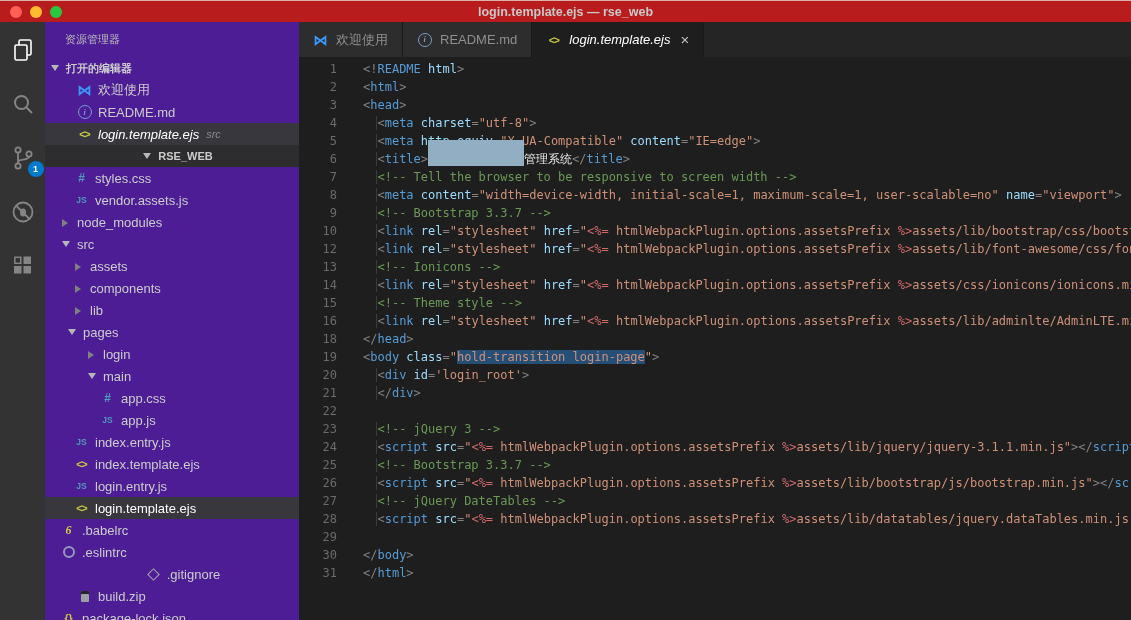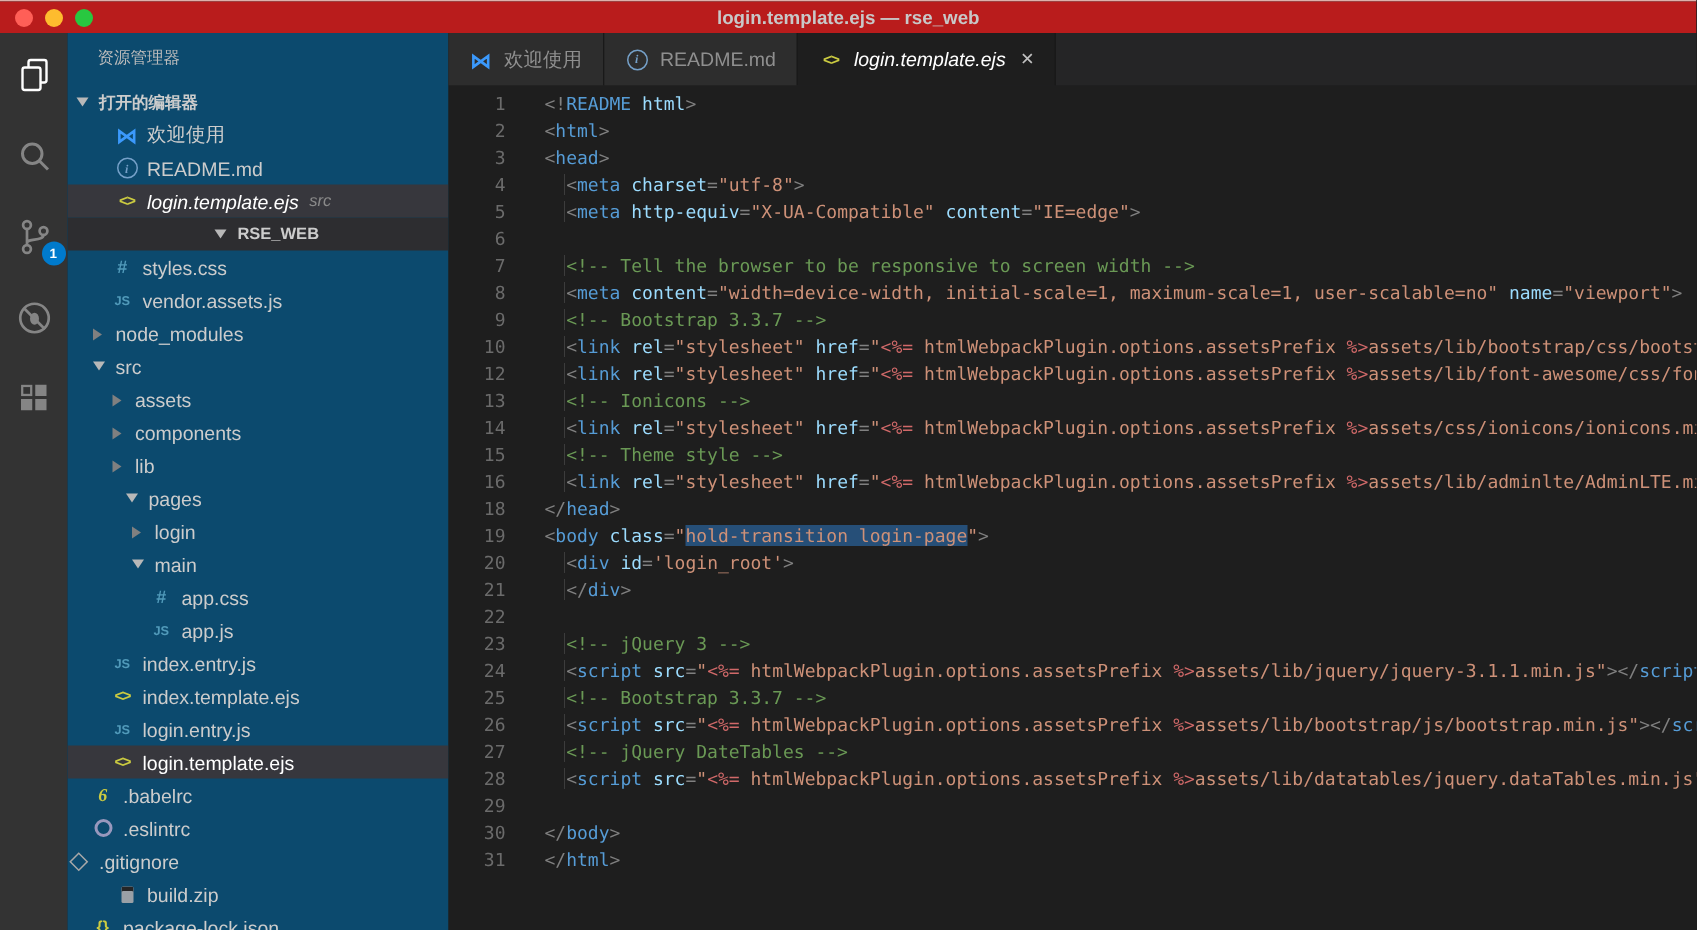--- a/index.html
+++ b/index.html
@@ -23,21 +23,21 @@
   
   .actbar { width:45px; background:#333333; flex:none; display:flex;
             flex-direction:column; align-items:center; padding-top:14px; gap:26px; }
   .actitem { position:relative; width:28px; height:28px; display:flex;
              align-items:center; justify-content:center; }
   .badge { position:absolute; right:-7px; bottom:-5px; width:16px; height:16px;
            border-radius:50%; background:#007acc; color:#fff; font-size:9px;
            display:flex; align-items:center; justify-content:center; font-weight:bold; }
 
   
-  .sidebar { width:254px; background:#0c4a6e; flex:none; display:flex;
+  .sidebar { width:254px; background:#4c1d95; flex:none; display:flex;
              flex-direction:column; overflow:hidden; }
   .sbtitle { height:35px; line-height:35px; padding-left:20px; font-size:11px;
              color:#bbbbbb; flex:none; }
   .sect { height:22px; display:flex; align-items:center; font-size:11px;
           font-weight:bold; color:#cccccc; flex:none; }
   .sect.oe { padding-left:5px; }
   .sect.ws { padding-left:11px; background:#2d2d30;justify-content:center; }
   .row { height:22px; display:flex; align-items:center; font-size:13px;
          color:#cccccc; flex:none; white-space:nowrap; }
   .row.sel { background:#37373d; color:#ffffff; }
@@ -198,21 +198,21 @@
             <span class="lbl">assets</span>
           </div>
           <div class="row" style="padding-left: 29px;">
             <span class="tw closed"></span>
             <span class="lbl">components</span>
           </div>
           <div class="row" style="padding-left: 29px;">
             <span class="tw closed"></span>
             <span class="lbl">lib</span>
           </div>
-          <div class="row" style="padding-left: 38px;">
+          <div class="row" style="padding-left: 22px;">
             <span class="tw open"></span>
             <span class="lbl">pages</span>
           </div>
           <div class="row" style="padding-left: 42px;">
             <span class="tw closed"></span>
             <span class="lbl">login</span>
           </div>
           <div class="row" style="padding-left: 42px;">
             <span class="tw open"></span>
             <span class="lbl">main</span>
@@ -242,21 +242,21 @@
             <span class="lbl">login.template.ejs</span>
           </div>
           <div class="row" style="padding-left: 16px;">
             <span class="fi fi-babel">6</span>
             <span class="lbl">.babelrc</span>
           </div>
           <div class="row" style="padding-left: 16px;">
             <span class="fi fi-eslint"></span>
             <span class="lbl">.eslintrc</span>
           </div>
-          <div class="row" style="padding-left: 0;">
+          <div class="row" style="padding-left: 22px; justify-content: center;">
             <span class="fi fi-git"></span>
             <span class="lbl">.gitignore</span>
           </div>
           <div class="row" style="padding-left: 32px;">
             <span class="fi fi-zip"></span>
             <span class="lbl">build.zip</span>
           </div>
           <div class="row" style="padding-left: 16px;">
             <span class="fi fi-json">{}</span>
             <span class="lbl">package-lock.json</span>
@@ -279,21 +279,21 @@
             <span class="tlabel ital" style="margin-left: 2px;">login.template.ejs</span>
             <span class="close">×</span>
           </div>
         </div>
       <div class="codearea" id="code-area">
           <div class="cl"><span class="ln">1</span><span class="lc"><span class="tk-p">&lt;!</span><span class="tk-t">README</span><span class="tk-a"> html</span><span class="tk-p">&gt;</span></span></div>
           <div class="cl"><span class="ln">2</span><span class="lc"><span class="tk-p">&lt;</span><span class="tk-t">html</span><span class="tk-p">&gt;</span></span></div>
           <div class="cl"><span class="ln">3</span><span class="lc"><span class="tk-p">&lt;</span><span class="tk-t">head</span><span class="tk-p">&gt;</span></span></div>
           <div class="cl"><span class="ln">4</span><span class="lc"><span class="tk-i">  </span><span class="tk-p">&lt;</span><span class="tk-t">meta</span><span class="tk-a"> charset</span><span class="tk-p">=</span><span class="tk-s">"utf-8"</span><span class="tk-p">&gt;</span></span></div>
           <div class="cl"><span class="ln">5</span><span class="lc"><span class="tk-i">  </span><span class="tk-p">&lt;</span><span class="tk-t">meta</span><span class="tk-a"> http-equiv</span><span class="tk-p">=</span><span class="tk-s">"X-UA-Compatible"</span><span class="tk-a"> content</span><span class="tk-p">=</span><span class="tk-s">"IE=edge"</span><span class="tk-p">&gt;</span></span></div>
-          <div class="cl"><span class="ln">6</span></div>
+          <div class="cl"><span class="ln">6</span><span class="lc"><span class="tk-i">  </span><span class="tk-p">&lt;</span><span class="tk-t">title</span><span class="tk-p">&gt;</span><span class="boxwrap"><span class="redact"></span></span><span class="tk-x">管理系统</span><span class="tk-p">&lt;/</span><span class="tk-t">title</span><span class="tk-p">&gt;</span></span></div>
           <div class="cl"><span class="ln">7</span><span class="lc"><span class="tk-i">  </span><span class="tk-c">&lt;!-- Tell the browser to be responsive to screen width --&gt;</span></span></div>
           <div class="cl"><span class="ln">8</span><span class="lc"><span class="tk-i">  </span><span class="tk-p">&lt;</span><span class="tk-t">meta</span><span class="tk-a"> content</span><span class="tk-p">=</span><span class="tk-s">"width=device-width, initial-scale=1, maximum-scale=1, user-scalable=no"</span><span class="tk-a"> name</span><span class="tk-p">=</span><span class="tk-s">"viewport"</span><span class="tk-p">&gt;</span></span></div>
           <div class="cl"><span class="ln">9</span><span class="lc"><span class="tk-i">  </span><span class="tk-c">&lt;!-- Bootstrap 3.3.7 --&gt;</span></span></div>
           <div class="cl"><span class="ln">10</span><span class="lc"><span class="tk-i">  </span><span class="tk-p">&lt;</span><span class="tk-t">link</span><span class="tk-a"> rel</span><span class="tk-p">=</span><span class="tk-s">"stylesheet"</span><span class="tk-a"> href</span><span class="tk-p">=</span><span class="tk-s">"</span><span class="tk-e">&lt;%=</span><span class="tk-s"> htmlWebpackPlugin.options.assetsPrefix </span><span class="tk-e">%&gt;</span><span class="tk-s">assets/lib/bootstrap/css/bootstrap.min.css"</span></span></div>
           <div class="cl"><span class="ln">12</span><span class="lc"><span class="tk-i">  </span><span class="tk-p">&lt;</span><span class="tk-t">link</span><span class="tk-a"> rel</span><span class="tk-p">=</span><span class="tk-s">"stylesheet"</span><span class="tk-a"> href</span><span class="tk-p">=</span><span class="tk-s">"</span><span class="tk-e">&lt;%=</span><span class="tk-s"> htmlWebpackPlugin.options.assetsPrefix </span><span class="tk-e">%&gt;</span><span class="tk-s">assets/lib/font-awesome/css/font-awesome.min.css"</span></span></div>
           <div class="cl"><span class="ln">13</span><span class="lc"><span class="tk-i">  </span><span class="tk-c">&lt;!-- Ionicons --&gt;</span></span></div>
           <div class="cl"><span class="ln">14</span><span class="lc"><span class="tk-i">  </span><span class="tk-p">&lt;</span><span class="tk-t">link</span><span class="tk-a"> rel</span><span class="tk-p">=</span><span class="tk-s">"stylesheet"</span><span class="tk-a"> href</span><span class="tk-p">=</span><span class="tk-s">"</span><span class="tk-e">&lt;%=</span><span class="tk-s"> htmlWebpackPlugin.options.assetsPrefix </span><span class="tk-e">%&gt;</span><span class="tk-s">assets/css/ionicons/ionicons.min.css"</span></span></div>
           <div class="cl"><span class="ln">15</span><span class="lc"><span class="tk-i">  </span><span class="tk-c">&lt;!-- Theme style --&gt;</span></span></div>
           <div class="cl"><span class="ln">16</span><span class="lc"><span class="tk-i">  </span><span class="tk-p">&lt;</span><span class="tk-t">link</span><span class="tk-a"> rel</span><span class="tk-p">=</span><span class="tk-s">"stylesheet"</span><span class="tk-a"> href</span><span class="tk-p">=</span><span class="tk-s">"</span><span class="tk-e">&lt;%=</span><span class="tk-s"> htmlWebpackPlugin.options.assetsPrefix </span><span class="tk-e">%&gt;</span><span class="tk-s">assets/lib/adminlte/AdminLTE.min.css"</span></span></div>
           <div class="cl"><span class="ln">18</span><span class="lc"><span class="tk-p">&lt;/</span><span class="tk-t">head</span><span class="tk-p">&gt;</span></span></div>

